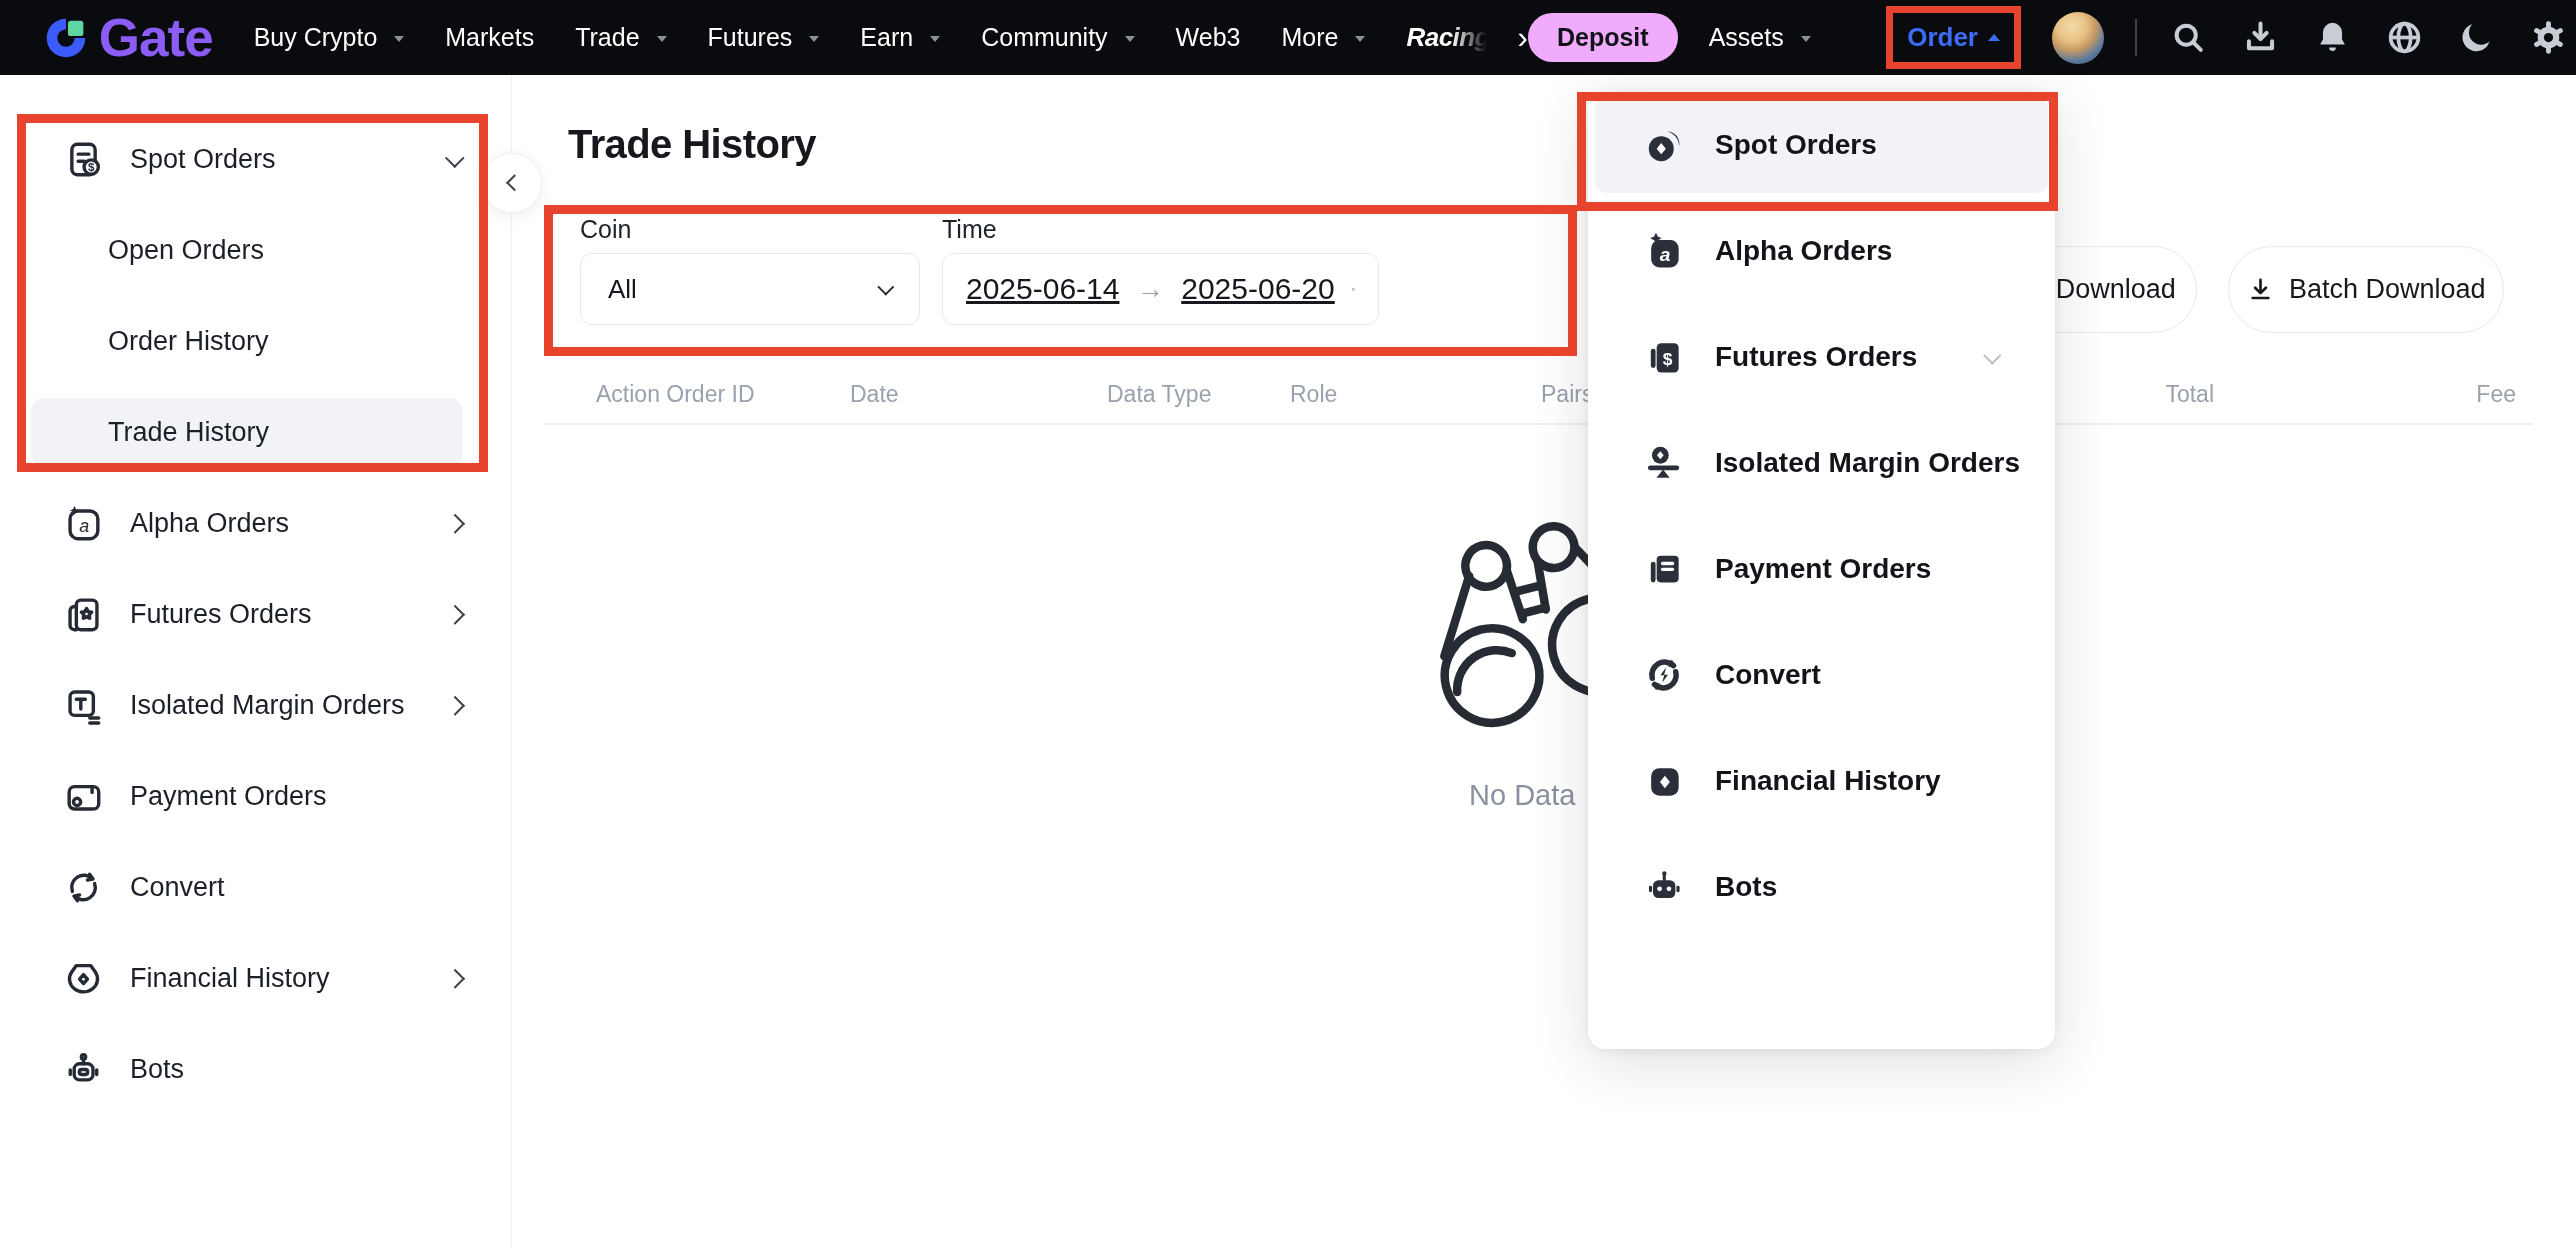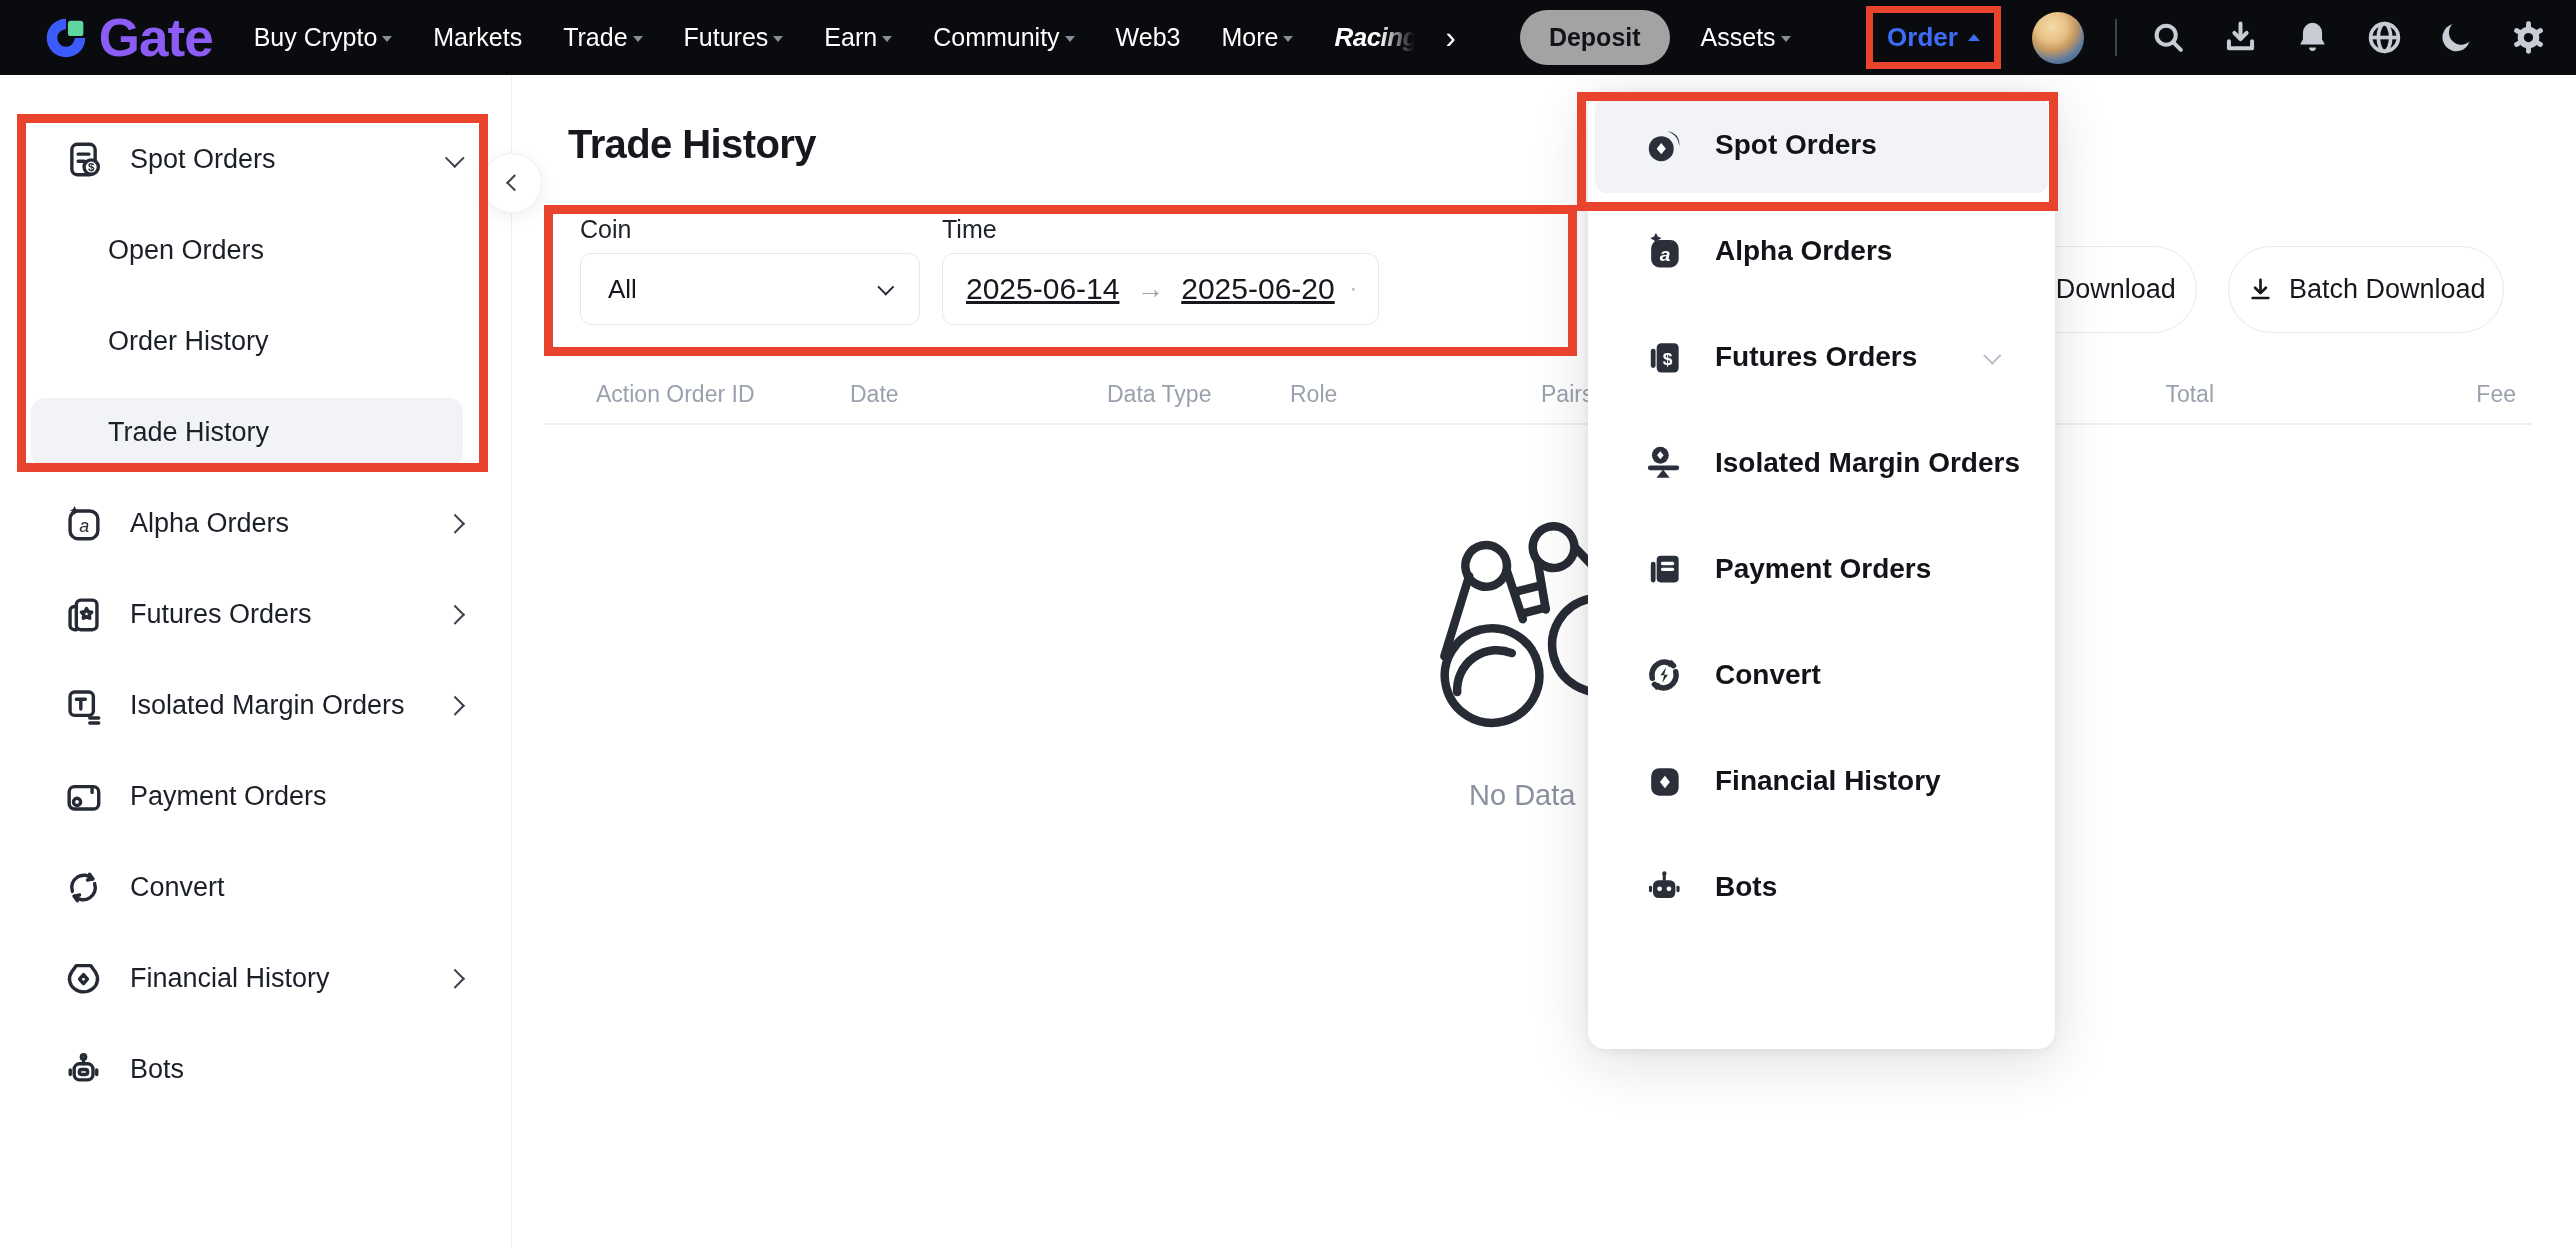--- a/index.html
+++ b/index.html
@@ -14,31 +14,31 @@
 
   
   .topnav {
     position: absolute; left:0; top:0; width:2576px; height:75px;
     background:#0A0B0E; display:flex; align-items:center;
     padding:0 27px 0 39px; z-index:50;
   }
   .nav-left { display:flex; align-items:center; gap:41px; }
   .brand { display:flex; align-items:center; gap:5.8px; cursor:pointer; }
   .brand-text { color:#8b5cf6; font-size:53px; font-weight:800; letter-spacing:-1px; }
-  .nav-item { display:flex; align-items:center; gap:5px; color:#FFFFFF; font-size:25px; font-weight:500; cursor:pointer; white-space:nowrap; }
+  .nav-item { display:flex; align-items:center; gap:17px; color:#FFFFFF; font-size:25px; font-weight:500; cursor:pointer; white-space:nowrap; }
   .tri-down { width:0; height:0; border-left:5.8px solid transparent; border-right:5.8px solid transparent; border-top:6.8px solid #8A8F99; margin-top:2.9px; }
   .tri-up-blue { width:0; height:0; border-left:6.8px solid transparent; border-right:6.8px solid transparent; border-bottom:7.7px solid #3D6DF6; }
   .racing { position:relative; color:#fff; font-size:26px; font-weight:800; font-style:italic; letter-spacing:-0.5px;
     -webkit-mask-image:linear-gradient(90deg,#000 55%,transparent 96%); mask-image:linear-gradient(90deg,#000 55%,transparent 96%); }
   .racing::before, .racing::after { content:''; position:absolute; height:3.9px; background:#C5392E; transform:skewX(-35deg); }
   .racing::before { left:-3.9px; right:25px; top:-6.8px; }
   .racing::after { left:9.7px; right:5.8px; bottom:-6.8px; }
   .nav-arrow { color:#fff; font-size:31px; font-weight:400; margin-left:-13.5px; cursor:pointer; }
   .nav-right { margin-left:auto; display:flex; align-items:center; gap:31px; }
-  .deposit-btn { background:#a3a3a3; color:#111318; height:55px; border-radius:28px; padding:0 29px; display:flex; align-items:center; font-size:25px; font-weight:600; cursor:pointer; }
+  .deposit-btn { background:#f0abfc; color:#111318; height:49px; border-radius:28px; padding:0 29px; display:flex; align-items:center; font-size:25px; font-weight:600; cursor:pointer; }
   .order-annot { border:7.7px solid #E8432C; padding:8.7px 14.5px; display:flex; align-items:center; gap:9.7px; cursor:pointer;margin-left:44px; }
   .order-label { color:#3D6DF6; font-size:26px; font-weight:600; }
   .avatar { width:52px; height:52px; border-radius:50%; cursor:pointer;
     background: radial-gradient(circle at 38% 28%, #F4DCA8 0%, #E8C185 30%, #C89A62 48%, #5E7A9E 70%, #3C5578 100%); }
   .nav-divider { width:1.9px; height:37px; background:#3E434C; }
   .icon-btn { width:41px; height:41px; display:flex; align-items:center; justify-content:center; cursor:pointer; }
   .icon-btn svg { width:37px; height:37px; }
 
   
   .sidebar { position:absolute; left:0; top:75px; width:512px; height:1173px; background:#fff; border-right:1.9px solid #EEF0F3; padding-top:39px; z-index:10; }

